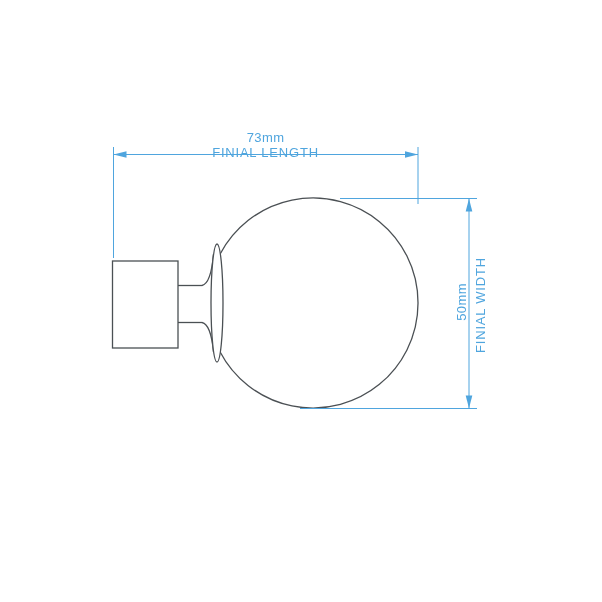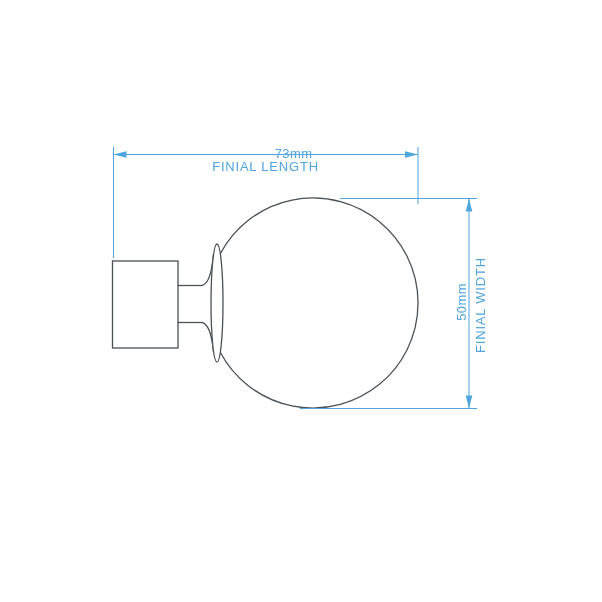--- a/index.html
+++ b/index.html
@@ -97,21 +97,21 @@
 
     <g>
       <path class="dim" d="M 340 198.5 H 477"></path>
       <path class="dim" d="M 300 408.5 H 477"></path>
       <path class="dim" d="M 469 198.5 V 408.5"></path>
       <polygon class="dim-arrow" points="469,198.5 465.7,211.5 472.3,211.5"></polygon>
       <polygon class="dim-arrow" points="469,408.5 465.7,395.5 472.3,395.5"></polygon>
     </g>
   </svg>
 
-  <div class="dim-text dim-value" style="left:265.5px; top:153px;margin-left:28px;">73mm</div>
+  <div class="dim-text dim-value" style="left:265.5px; top:137px;">73mm</div>
 
-  <div class="dim-text dim-label" style="left:265.5px; top:166px;">FINIAL LENGTH</div>
+  <div class="dim-text dim-label" style="left:265.5px; top:152px;">FINIAL LENGTH</div>
 
   <div class="dim-text dim-value rot" style="left:460.5px; top:302px;">50mm</div>
 
   <div class="dim-text dim-label rot" style="left:480px; top:304.5px;">FINIAL WIDTH</div>
 
 </div>
 
 </body></html>

